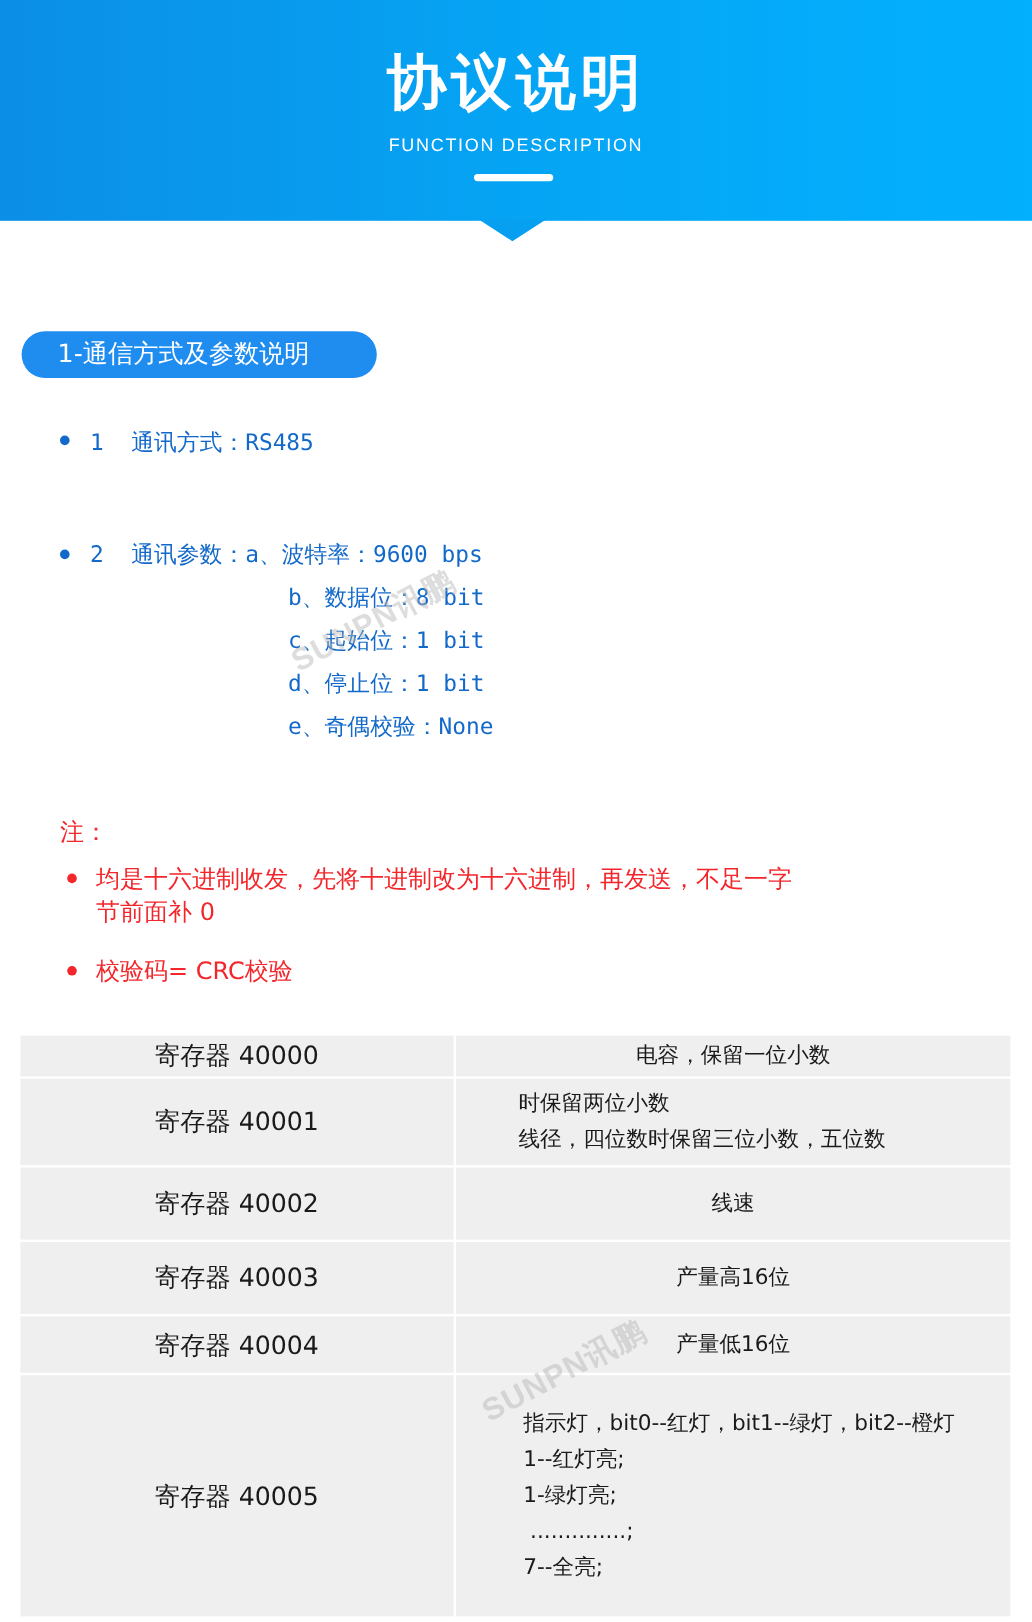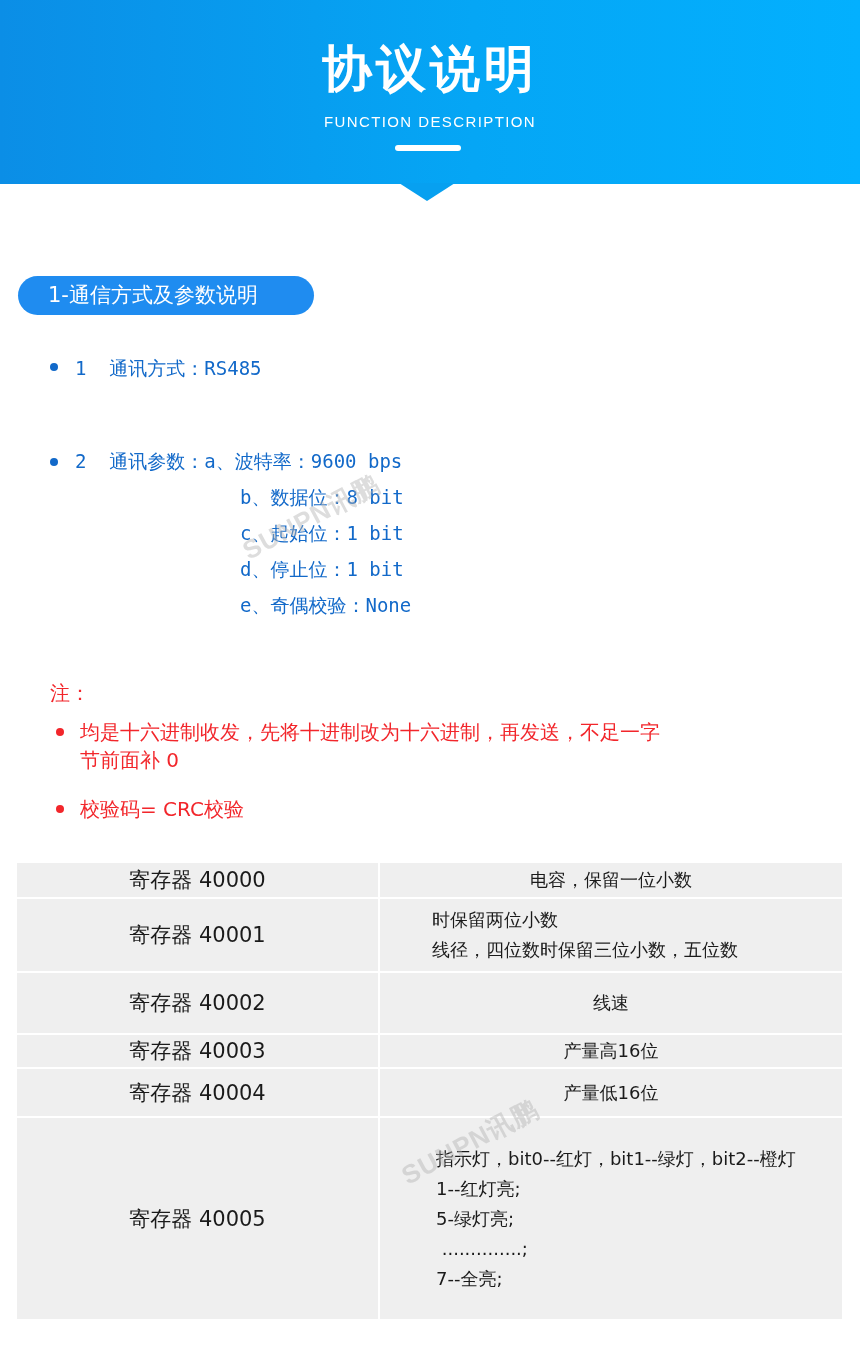--- a/index.html
+++ b/index.html
@@ -111,39 +111,39 @@
         <span>线径，四位数时保留三位小数，五位数</span>
       </div>
     </div>
   </div>
   <div class="reg-row" style="height:60px;">
     <div class="reg-cell reg-name">寄存器  40002</div>
     <div class="reg-cell reg-desc center">
       <span>线速</span>
     </div>
   </div>
-  <div class="reg-row" style="height:32px;">
+  <div class="reg-row" style="height:60px;">
     <div class="reg-cell reg-name">寄存器  40003</div>
     <div class="reg-cell reg-desc center">
       <span>产量高16位</span>
     </div>
   </div>
   <div class="reg-row" style="height:47px;justify-content:flex-end;">
     <div class="reg-cell reg-name">寄存器  40004</div>
     <div class="reg-cell reg-desc center">
       <span>产量低16位</span>
     </div>
   </div>
   <div class="reg-row" style="height:201px;">
     <div class="reg-cell reg-name">寄存器  40005</div>
     <div class="reg-cell reg-desc left-multi">
       <div class="desc-lines">
         <span>指示灯，bit0--红灯，bit1--绿灯，bit2--橙灯</span>
         <span>1--红灯亮;</span>
-        <span>5-绿灯亮;</span>
+        <span>1-绿灯亮;</span>
         <span style="white-space:pre;"> ..............;</span>
         <span>7--全亮;</span>
       </div>
     </div>
   </div>
 </div>
 
 <div class="watermark" style="left:395px; top:1125px;">SUNPN讯鹏</div>
 
 </body></html>

